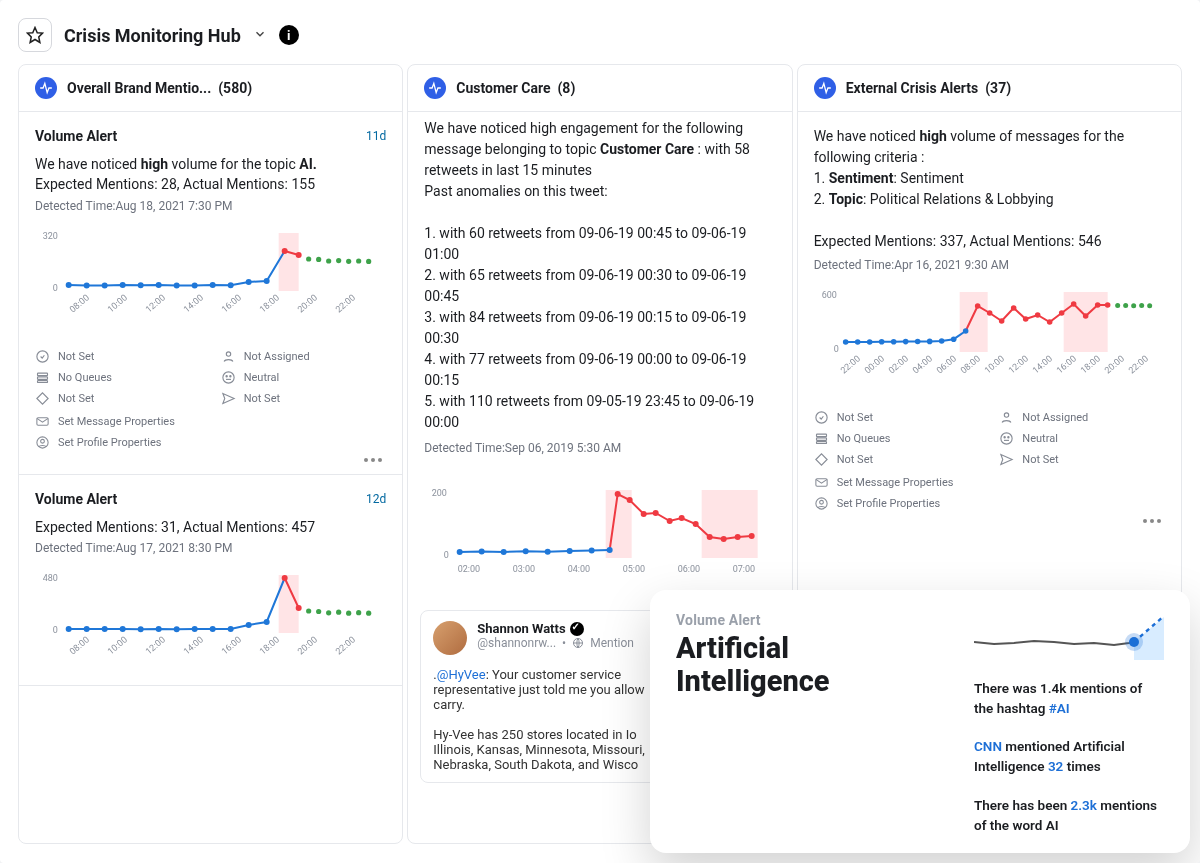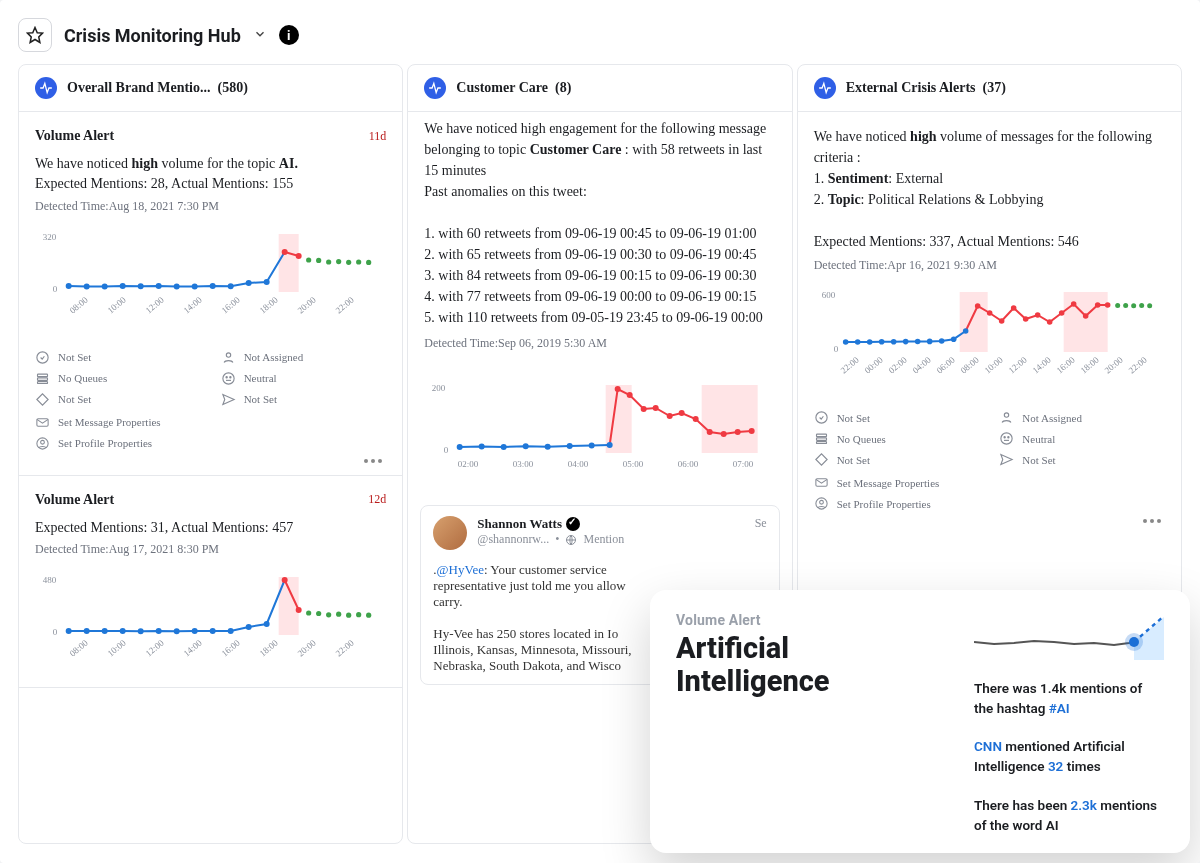--- a/index.html
+++ b/index.html
@@ -9,33 +9,33 @@
 
   
   .topbar { display:flex; align-items:center; gap:12px; padding:8px 0 12px 0; }
   .star-box { width:34px; height:34px; border:1px solid #d6d8dd; border-radius:8px; display:flex; align-items:center; justify-content:center; background:#fff; }
   .title { font-size:18px; font-weight:700; }
   .chev { width:14px; height:14px; }
   .round-icon { width:20px;height:20px;border-radius:50%; display:flex; align-items:center; justify-content:center; }
   .info { background:#000; color:#fff; font-weight:700; font-size:13px; }
 
   
-  .columns { display:flex; gap:4px; height:780px;font-family:Liberation Serif, serif; }
+  .columns { display:flex; gap:4px; height:780px; }
   .col { flex:1 1 0; min-width:0; background:#fff; border:1px solid #e6e8ec; border-radius:8px; display:flex; flex-direction:column; overflow:hidden; }
   .col-header { display:flex; align-items:center; gap:10px; padding:12px 16px; border-bottom:1px solid #e6e8ec; flex:0 0 auto; }
   .pulse { width:22px; height:22px; border-radius:50%; background:#2f5fe6; display:flex; align-items:center; justify-content:center; }
   .pulse svg { stroke:#fff; }
   .col-title { font-size:14px; font-weight:700; }
   .col-body { flex:1 1 auto; overflow:hidden; }
 
   
   .card { padding:16px 16px 8px 16px; border-bottom:1px solid #e6e8ec; background:#fff; }
   .card-head { display:flex; justify-content:space-between; align-items:center; margin-bottom:10px; }
   .card-title { font-size:14px; font-weight:700; }
-  .card-age { font-size:12px; color:#b91c1c; }
+  .card-age { font-size:12px; color:#0369a1; }
   .msg { font-size:14px; line-height:1.45; }
   .det { font-size:12px; color:#6d727d; margin-top:4px; }
 
   .meta-grid { display:grid; grid-template-columns:1fr 1fr; gap:6px 20px; margin-top:14px; }
   .meta-item { display:flex; align-items:center; gap:8px; font-size:11px; color:#6d727d; }
   .meta-icon { width:15px; height:15px; flex:0 0 15px; }
   .meta-list { display:flex; flex-direction:column; gap:6px; margin-top:8px; }
   .dots { display:flex; gap:3px; justify-content:flex-end; padding:8px 4px 4px; }
   .dots span { width:4px;height:4px;border-radius:50%;background:#888; }
 
@@ -395,21 +395,21 @@
               </svg>
     </div>
     <span class="col-title">
       <span>External Crisis Alerts</span>
       &nbsp;<span>(37)</span>
     </span>
   </div>
   <div class="col-body">
     <div class="plain-body" style="padding-bottom:0">
       <span>We have noticed </span><b>high</b><span> volume of messages for the following criteria :</span><br>
-      1. <b>Sentiment</b><span>: External</span><br>
+      1. <b>Sentiment</b><span>: Sentiment</span><br>
       2. <b>Topic</b><span>: Political Relations &amp; Lobbying</span><br><br>
       <span>Expected Mentions: 337, Actual Mentions: 546</span>
       <div class="det">Detected Time:Apr 16, 2021 9:30 AM</div>
     </div>
 
     <div class="chart" style="padding:0 10px">
       <svg width="100%" height="110" viewBox="0 0 340 110">
         <text x="2" y="16" class="tick-label">600</text>
         <text x="14" y="70" class="tick-label">0</text>
         <rect class="hl" x="140" y="10" width="28" height="60"></rect>

